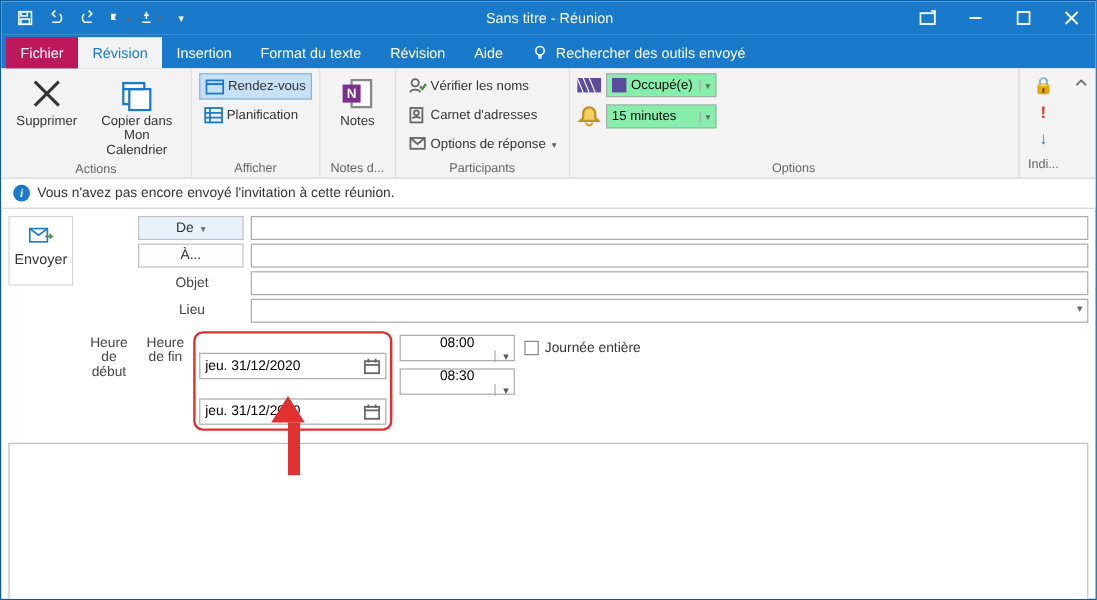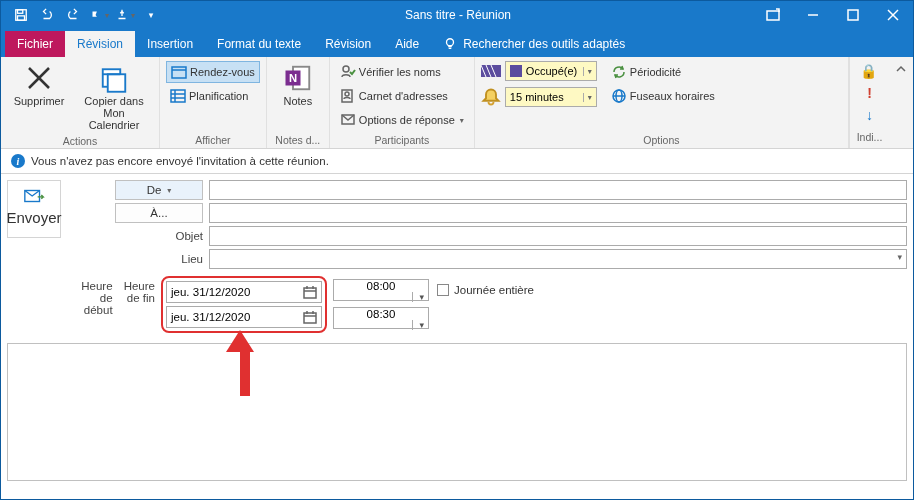--- a/index.html
+++ b/index.html
@@ -29,43 +29,43 @@
 .rgroup { border-right: 1px solid #e0e0e0; padding: 4px 6px 2px; display: flex; flex-direction: column; justify-content: space-between; }
 .rgroup-body { display: flex; gap: 4px; align-items: flex-start; }
 .rgroup-label { text-align: center; font-size: 10.5px; color: #666; padding-top: 2px; }
 .big-btn { display: flex; flex-direction: column; align-items: center; justify-content: center; width: 64px; text-align: center; font-size: 11px; color: #333; gap: 2px; padding: 2px; }
 .big-btn .ico { width: 30px; height: 30px; display: flex; align-items: center; justify-content: center; }
 .stacked { display: flex; flex-direction: column; gap: 2px; }
 .small-btn { display: flex; align-items: center; gap: 3px; font-size: 11px; color: #333; padding: 2px 4px; height: 22px; }
 .small-btn.active { background: #c7e0f4; border: 1px solid #7fb5e0; }
 .small-btn .ico { width: 16px; height: 16px; display: flex; align-items: center; justify-content: center; flex-shrink: 0; }
 .caret { font-size: 8px; color: #666; margin-left: 2px; }
-.dd { display: flex; align-items: center; background: #fef9c3; border: 1px solid #ababab; font-size: 11px; height: 20px; padding: 0 4px; gap: 4px; }
+.dd { display: flex; align-items: center; background: #86efac; border: 1px solid #ababab; font-size: 11px; height: 20px; padding: 0 4px; gap: 4px; }
 .dd .caret-box { border-left: 1px solid #ababab; padding-left: 4px; margin-left: auto; font-size: 8px; color: #666; }
 .status-sq { width: 12px; height: 12px; background: #5b4c9e; display: inline-block; }
 .ribbon-end { margin-left: auto; display: flex; flex-direction: column; align-items: center; border-left: 1px solid #e0e0e0; padding: 6px 8px 2px; gap: 6px; width: 40px; }
 .ribbon-end .ico { font-size: 14px; }
 .collapse-rb { width: 24px; display: flex; align-items: flex-start; justify-content: center; padding-top: 6px; color: #666; }
 
 
 .infobar { background: #fff; border-bottom: 1px solid #d4d4d4; padding: 5px 10px; font-size: 11.5px; color: #333; display: flex; align-items: center; gap: 6px; }
 .info-ico { width: 14px; height: 14px; border-radius: 50%; background: #1979ca; color: #fff; display: flex; align-items: center; justify-content: center; font-size: 10px; font-weight: bold; font-style: italic; font-family: Georgia, serif; }
 
 
 .form { display: flex; gap: 6px; padding: 6px; }
-.send-col { width: 54px; display: flex; flex-direction: column; align-items: center; gap: 4px; border: 1px solid #d4d4d4; padding: 6px 2px; font-size: 15px; color: #333; height: 58px; }
+.send-col { width: 54px; display: flex; flex-direction: column; align-items: center; gap: 4px; border: 1px solid #d4d4d4; padding: 6px 2px; font-size: 12px; color: #333; height: 58px; }
 .send-col svg { width: 22px; height: 18px; }
 .fields { flex: 1; display: flex; flex-direction: column; gap: 3px; }
 .frow { display: flex; align-items: center; gap: 6px; padding-left: 48px; }
-.flabel { width: 88px; font-size: 11.5px; color: #444; text-align: right; padding-left: 2px; }
+.flabel { width: 88px; font-size: 11.5px; color: #444; text-align: center; padding-left: 2px; }
 .btn-label { width: 88px; border: 1px solid #c0c0c0; background: #e9f2fb; font-size: 11.5px; color: #333; text-align: center; padding: 2px 0; height: 20px; display: flex; align-items: center; justify-content: center; gap: 4px; }
 .btn-label.plain { background: #fdfdfd; }
 .finput { flex: 1; border: 1px solid #ababab; height: 20px; font-size: 11.5px; padding: 0 4px; background: #fff; position: relative; }
 .finput.withdd::after { content: "▾"; position: absolute; right: 4px; top: 2px; font-size: 9px; color: #666; }
-.date-box { width: 156px; border: 1px solid #ababab; height: 22px; background: #fff; display: flex; align-items: center; font-size: 11.5px; padding: 0 4px; position: relative; }
+.date-box { width: 156px; border: 1px solid #ababab; height: 22px; background: #fff; display: flex; align-items: center; font-size: 11.5px; padding: 0 4px; position: relative; margin-top: 13px; }
 .date-box .cal-ico { margin-left: auto; width: 14px; height: 14px; }
 .date-wrap { border: 2px solid #e03030; border-radius: 8px; padding: 3px; display: flex; flex-direction: column; gap: 3px; }
 .time-box { width: 96px; border: 1px solid #ababab; height: 22px; background: #fff; display: flex; align-items: center; font-size: 11.5px; padding: 0 4px; flex-direction: column; }
 .time-box .caret-box { margin-left: auto; border-left: 1px solid #ababab; padding-left: 6px; font-size: 9px; color: #555; }
 .chk { display: flex; align-items: center; gap: 5px; font-size: 11.5px; color: #333; margin-left: 8px; }
 .chk-box { width: 12px; height: 12px; border: 1px solid #888; background: #fff; }
 
 
 .editor { margin: 4px 6px 6px; border: 1px solid #c0c0c0; height: 138px; background: #fff; padding: 6px; font-size: 12px; }
 
@@ -148,21 +148,21 @@
   <div class="mtab active">Révision</div>
   <div class="mtab">Insertion</div>
   <div class="mtab">Format du texte</div>
   <div class="mtab">Révision</div>
   <div class="mtab">Aide</div>
   <div class="tell-me">
     <svg viewBox="0 0 16 16">
         <circle cx="8" cy="6" r="4"></circle>
         <path d="M6 11h4M6.5 13h3"></path>
       </svg>
-    <span>Rechercher des outils adaptés</span>
+    <span>Rechercher des outils envoyé</span>
   </div>
 </div>
 
 <div class="ribbon">
 
   <div class="rgroup">
     <div class="rgroup-body">
       <div class="big-btn">
         <div class="ico">
             <svg viewBox="0 0 24 24" style="color:#333">
@@ -286,41 +286,20 @@
           <div class="ico" style="width:20px;height:16px"><svg viewBox="0 0 16 16" style="color:#d4a030">
                 <path d="M8 2a4 4 0 0 1 4 4v3l2 2H2l2-2V6a4 4 0 0 1 4-4z" fill="#f4d060" stroke="#c09020"></path>
                 <path d="M6 12a2 2 0 0 0 4 0"></path>
               </svg></div>
           <div class="dd" style="width:92px">
               <span>15 minutes</span>
               <span class="caret-box">▾</span>
             </div>
         </div>
       </div>
-      <div class="stacked">
-        <div class="small-btn">
-          <div class="ico">
-              <svg viewBox="0 0 16 16" style="color:#4a9040">
-                <path d="M3 8a5 5 0 0 1 9-3M13 8a5 5 0 0 1-9 3"></path>
-                <path d="M11 2l1 3-3 0M5 14l-1-3 3 0"></path>
-              </svg>
-            </div>
-          <span>Périodicité</span>
-        </div>
-        <div class="small-btn">
-          <div class="ico">
-              <svg viewBox="0 0 16 16" style="color:#1979ca">
-                <circle cx="8" cy="8" r="6"></circle>
-                <ellipse cx="8" cy="8" rx="3" ry="6"></ellipse>
-                <line x1="2" y1="8" x2="14" y2="8"></line>
-              </svg>
-            </div>
-          <span>Fuseaux horaires</span>
-        </div>
-      </div>
     </div>
     <div class="rgroup-label" style="position:relative">Options</div>
   </div>
 
   <div class="ribbon-end">
     <div class="ico" style="color:#d4a030">🔒</div>
     <div class="ico" style="color:#d04030;font-weight:bold">!</div>
     <div class="ico" style="color:#1979ca">↓</div>
     <div class="rgroup-label" style="font-size:10.5px">Indi...</div>
   </div>

